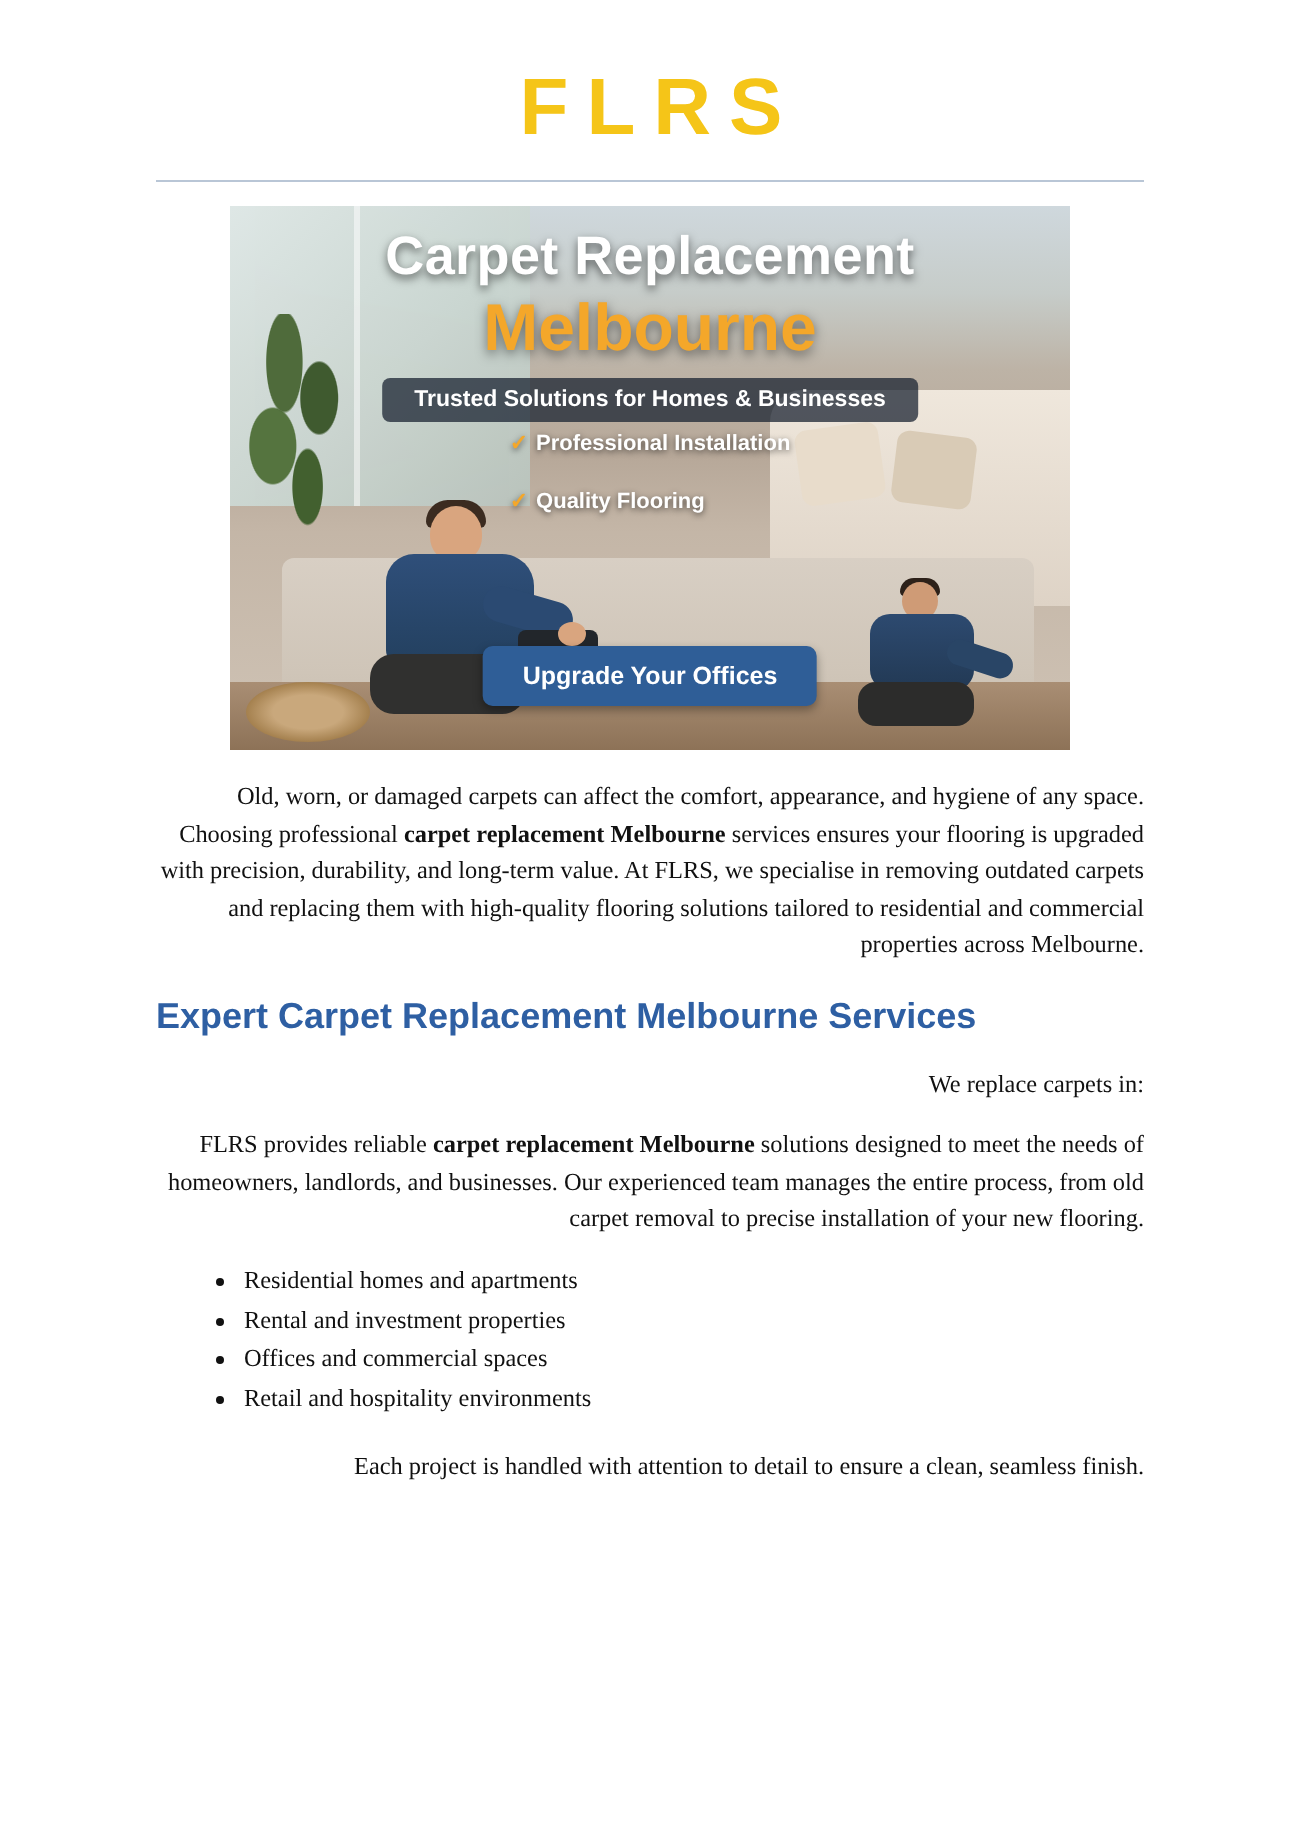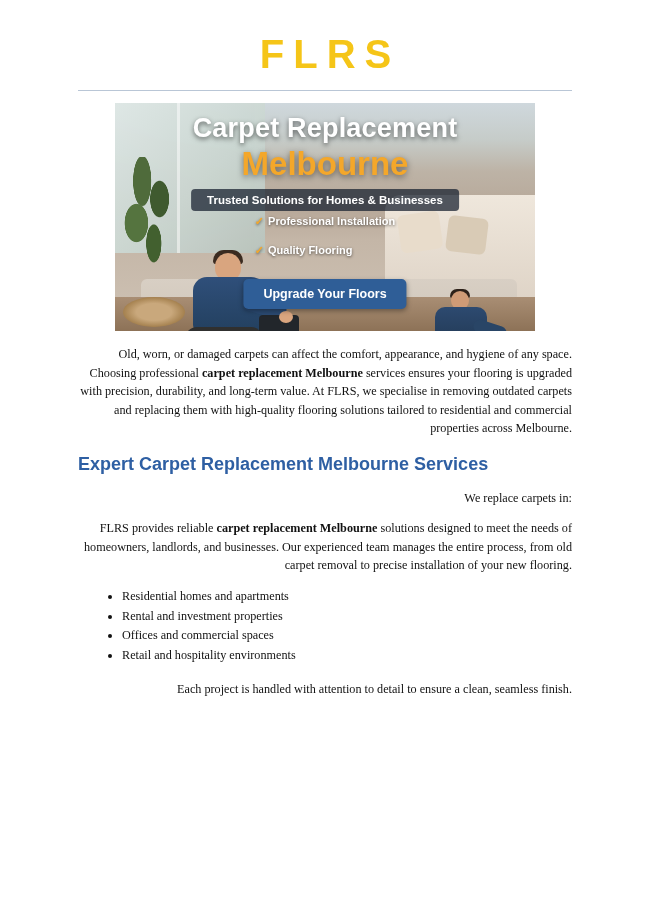--- a/index.html
+++ b/index.html
@@ -44,21 +44,21 @@
   }
   .title-rule {
     border: none;
     border-top: 1px solid #b9c6d6;
     margin: 14px 0 12px 0;
   }
   
   .hero {
     position: relative;
     width: 420px;
-    height: 228px;
+    height: 272px;
     margin: 0 auto;
     overflow: hidden;
     background: #b91c1c;
   }
   .hero-room {
     position: absolute;
     inset: 0;
     background:
       linear-gradient(to bottom, #cfd8dd 0%, #c6ccc9 16%, #bdb3a6 30%, #b7a899 46%, #c4b6a7 60%, #cfc3b5 100%);
   }
@@ -257,21 +257,21 @@
     <div class="hero-h2">Melbourne</div>
     <div class="hero-pill">Trusted Solutions for Homes &amp; Businesses</div>
     <div class="hero-features">
       <span>
         <span class="check">✓</span><span>Professional Installation</span>
       </span>
       <span>
         <span class="check">✓</span><span>Quality Flooring</span>
       </span>
     </div>
-    <div class="hero-cta">Upgrade Your Floors</div>
+    <div class="hero-cta">Upgrade Your Offices</div>
   </div>
 
   <div class="body-copy">
 
     <p class="para"><span>Old, worn, or damaged carpets can affect the comfort, appearance, and hygiene of any space. Choosing professional </span><b>carpet replacement Melbourne</b><span> services ensures your flooring is upgraded with precision, durability, and long-term value. At FLRS, we specialise in removing outdated carpets and replacing them with high-quality flooring solutions tailored to residential and commercial properties across Melbourne.</span></p>
 
     <h2 class="section">Expert Carpet Replacement Melbourne Services</h2>
 
     <p class="para">We replace carpets in:</p>
 

